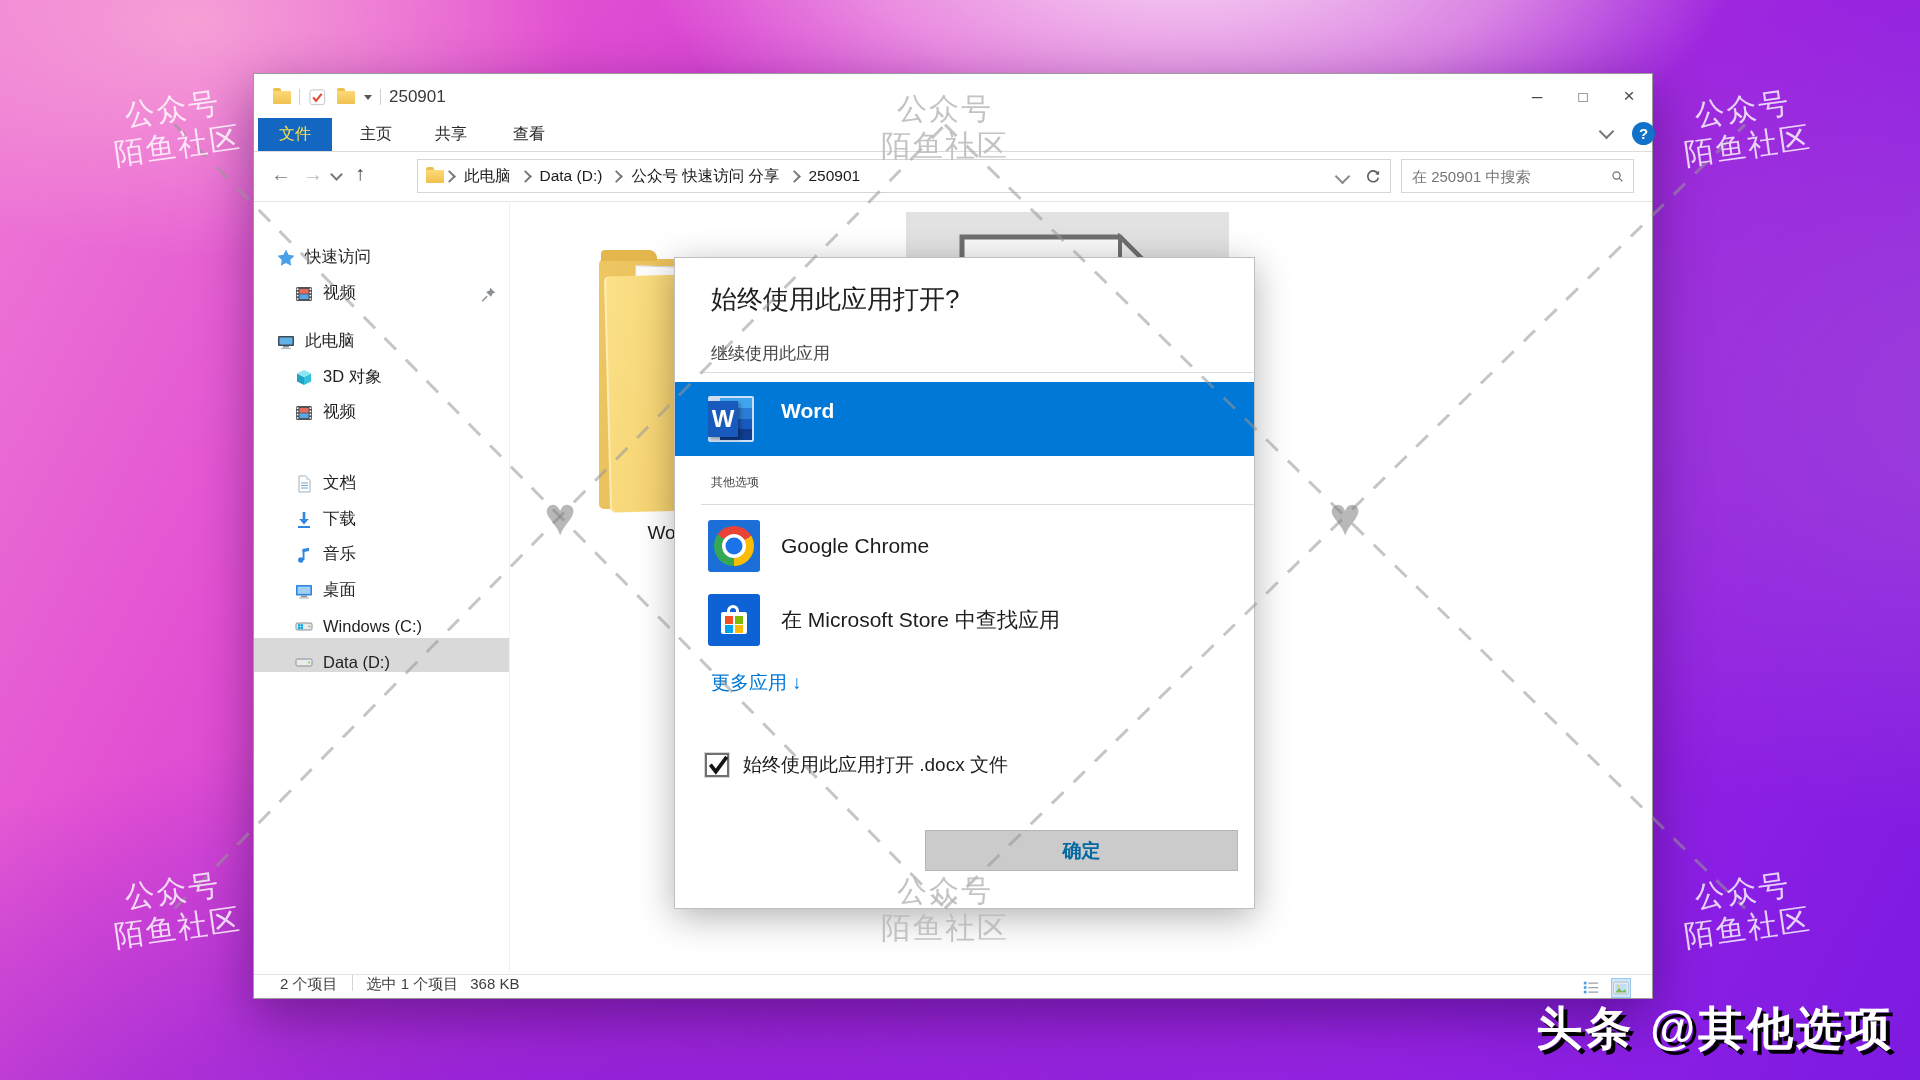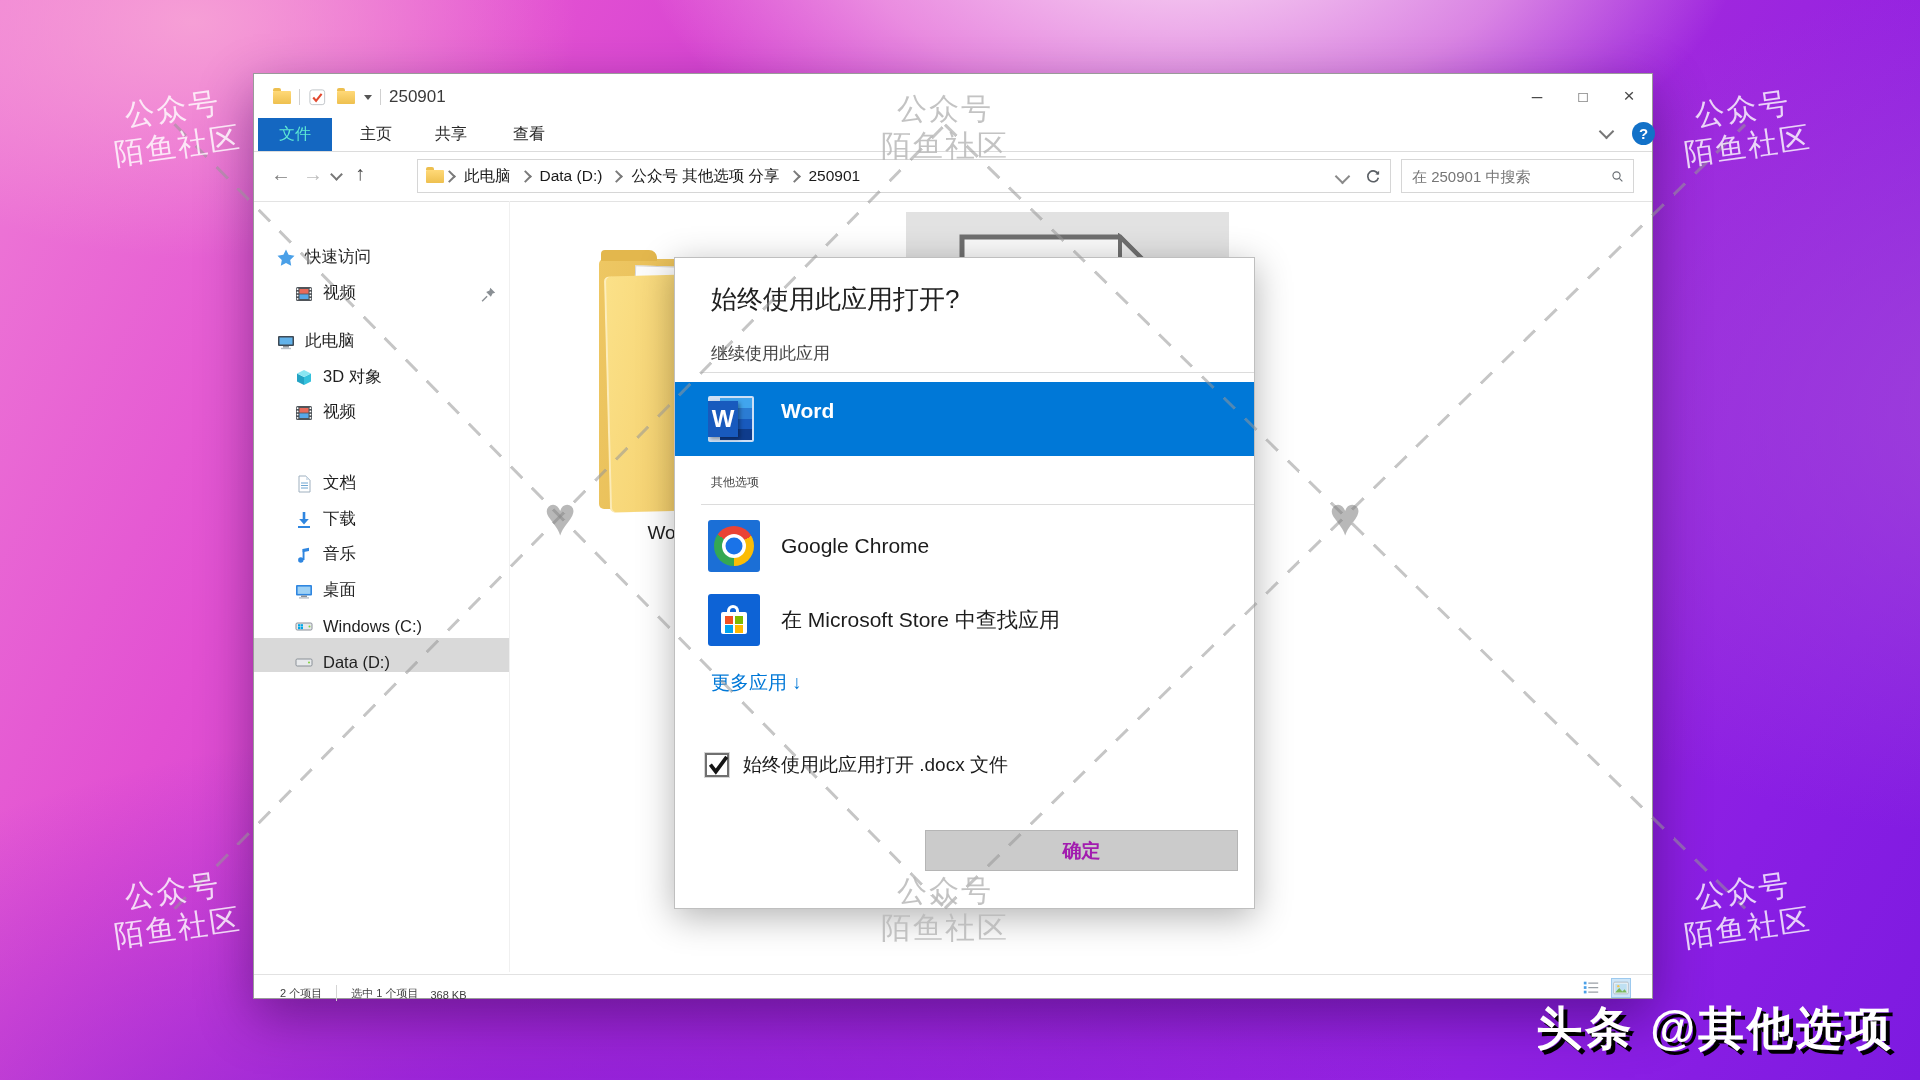--- a/index.html
+++ b/index.html
@@ -19,21 +19,21 @@
        box-shadow:0 18px 50px rgba(40,0,70,.45);box-sizing:border-box}
   .tbar-ic{display:inline-block;vertical-align:middle}
   .fold-sm{position:relative;display:inline-block;width:18px;height:13px;background:linear-gradient(#ffd978,#eec04f);border-radius:1px}
   .fold-sm::before{content:"";position:absolute;top:-3px;left:0;width:8px;height:3px;background:#edbf4e;border-radius:2px 2px 0 0}
   .vsep{width:1px;height:16px;background:#d0d0d0;display:inline-block;vertical-align:middle;margin:0 8px}
   .tri-down{width:0;height:0;border-left:4px solid transparent;border-right:4px solid transparent;border-top:5px solid #555;display:inline-block;vertical-align:middle}
   #title-text{font-size:17px;color:#3a3a3a}
   .winbtn{width:46px;height:44px;display:flex;align-items:center;justify-content:center;font-size:19px;color:#4a4a4a}
   
   .tab{height:33px;display:flex;align-items:center;justify-content:center;font-size:16px;color:#2b2b2b}
-  .tab.active{background:#1467c1;color:#5eead4}
+  .tab.active{background:#1467c1;color:#fde047}
   .chev{display:inline-block;width:9px;height:9px;border-right:2px solid #777;border-bottom:2px solid #777;transform:rotate(45deg)}
   .helpdot{width:23px;height:23px;border-radius:50%;background:#1271c8;color:#fff;font-weight:bold;font-size:15px;display:flex;align-items:center;justify-content:center}
   
   .navglyph{font-size:20px;line-height:1}
   .addrbox{border:1px solid #d6d6d6;background:#fff;display:flex;align-items:center;box-sizing:border-box}
   .crumb{font-size:15.5px;color:#1a1a1a;padding:0 9px;white-space:nowrap}
   .crumb-sep{width:7px;height:7px;border-top:2px solid #7a7a7a;border-right:2px solid #7a7a7a;transform:rotate(45deg);margin:0 1px;flex:0 0 auto}
   .searchin{border:none;outline:none;flex:1;font-size:15px;color:#333;font-family:inherit;padding:0 0 0 10px;background:transparent}
   .searchin::placeholder{color:#767676}
   
@@ -58,23 +58,23 @@
   .word-w{position:absolute;left:0;top:5px;width:30px;height:36px;background:#185abd;color:#fff;font-weight:bold;font-size:24px;display:flex;align-items:center;justify-content:center;box-shadow:2px 2px 4px rgba(0,0,0,.35)}
   .chrome-tile{width:52px;height:52px;border-radius:3px;background:#1b6fd6;display:flex;align-items:center;justify-content:center}
   .chrome-ball{width:40px;height:40px;border-radius:50%;background:conic-gradient(from -55deg,#e94335 0deg 115deg,#fbbc05 115deg 235deg,#34a853 235deg 360deg);position:relative}
   .chrome-ball::before{content:"";position:absolute;left:50%;top:50%;width:24px;height:24px;border-radius:50%;background:#fff;transform:translate(-50%,-50%)}
   .chrome-ball::after{content:"";position:absolute;left:50%;top:50%;width:17px;height:17px;border-radius:50%;background:#1a73e8;transform:translate(-50%,-50%)}
   .store-tile{width:52px;height:52px;border-radius:3px;background:#0d63d6;position:relative}
   .store-bag{position:absolute;left:13px;top:18px;width:26px;height:22px;background:#fff;border-radius:2px}
   .store-handle{position:absolute;left:19px;top:11px;width:12px;height:9px;border:3px solid #fff;border-bottom:none;border-radius:6px 6px 0 0;box-sizing:border-box}
   .store-sq{position:absolute;width:8px;height:8px}
   .chkbox{width:24px;height:24px;background:#fff;border:2px solid #707070;outline:1px solid #d6d6d6;box-sizing:border-box;position:relative}
-  .okbtn{display:flex;align-items:center;justify-content:center;background:#cbcbcb;border:1px solid #b5b5b5;font-size:19px;font-weight:bold;color:#a21caf;box-sizing:border-box}
-  
-  #statusbar{left:0;right:0;top:900px;height:26px;border-top:1px solid #e2e2e2;display:flex;align-items:flex-end;font-size:11px;color:#3d3d3d}
+  .okbtn{display:flex;align-items:center;justify-content:center;background:#cbcbcb;border:1px solid #b5b5b5;font-size:19px;font-weight:bold;color:#0369a1;box-sizing:border-box}
+  
+  #statusbar{left:0;right:0;top:900px;height:26px;border-top:1px solid #e2e2e2;display:flex;align-items:flex-start;font-size:15px;color:#3d3d3d}
   .st-sep{width:1px;height:16px;background:#d5d5d5;margin:0 14px}
   
   .wm{z-index:40;pointer-events:none;text-align:center;font-size:30px;line-height:37px;letter-spacing:2px;transform:translate(-50%,-50%)}
   .wm.light{color:rgba(255,255,255,.8);transform:translate(-50%,-50%) rotate(-8deg)}
   .wm.gray{color:rgba(185,185,185,.85)}
   .wm-line{z-index:40;pointer-events:none;height:3px;transform-origin:center;
     background:repeating-linear-gradient(90deg,rgba(150,150,150,.55) 0 16px,rgba(150,150,150,0) 16px 30px)}
   .wm-heart{z-index:40;pointer-events:none;font-size:54px;color:rgba(125,125,125,.55);transform:translate(-50%,-50%)}
   #credit{right:26px;bottom:20px;z-index:50;font-size:46px;font-weight:bold;color:#fff;letter-spacing:3px;
           text-shadow:4px 4px 0 #000}
@@ -232,21 +232,21 @@
     <i class="chev abs" style="left:78px;top:19px;width:7px;height:7px"></i>
     <span class="navglyph abs" style="left:101px;top:12px;color:#4a4a4a">↑</span>
 
     <div class="addrbox abs" style="left:163px;top:8px;width:974px;height:34px">
       <i class="fold-sm" style="margin-left:8px"></i>
       <i class="crumb-sep"></i>
       <span class="crumb">此电脑</span>
       <i class="crumb-sep"></i>
       <span class="crumb">Data (D:)</span>
       <i class="crumb-sep"></i>
-      <span class="crumb">公众号 其他选项 分享</span>
+      <span class="crumb">公众号 快速访问 分享</span>
       <i class="crumb-sep"></i>
       <span class="crumb">250901</span>
       <span style="flex:1"></span>
       <i class="chev" style="border-color:#8a8a8a;margin-right:16px"></i>
       <svg width="18" height="18" style="margin-right:8px">
           <use href="#i-refresh"></use>
         </svg>
     </div>
 
     <div class="addrbox abs" style="left:1147px;top:8px;width:233px;height:34px">

